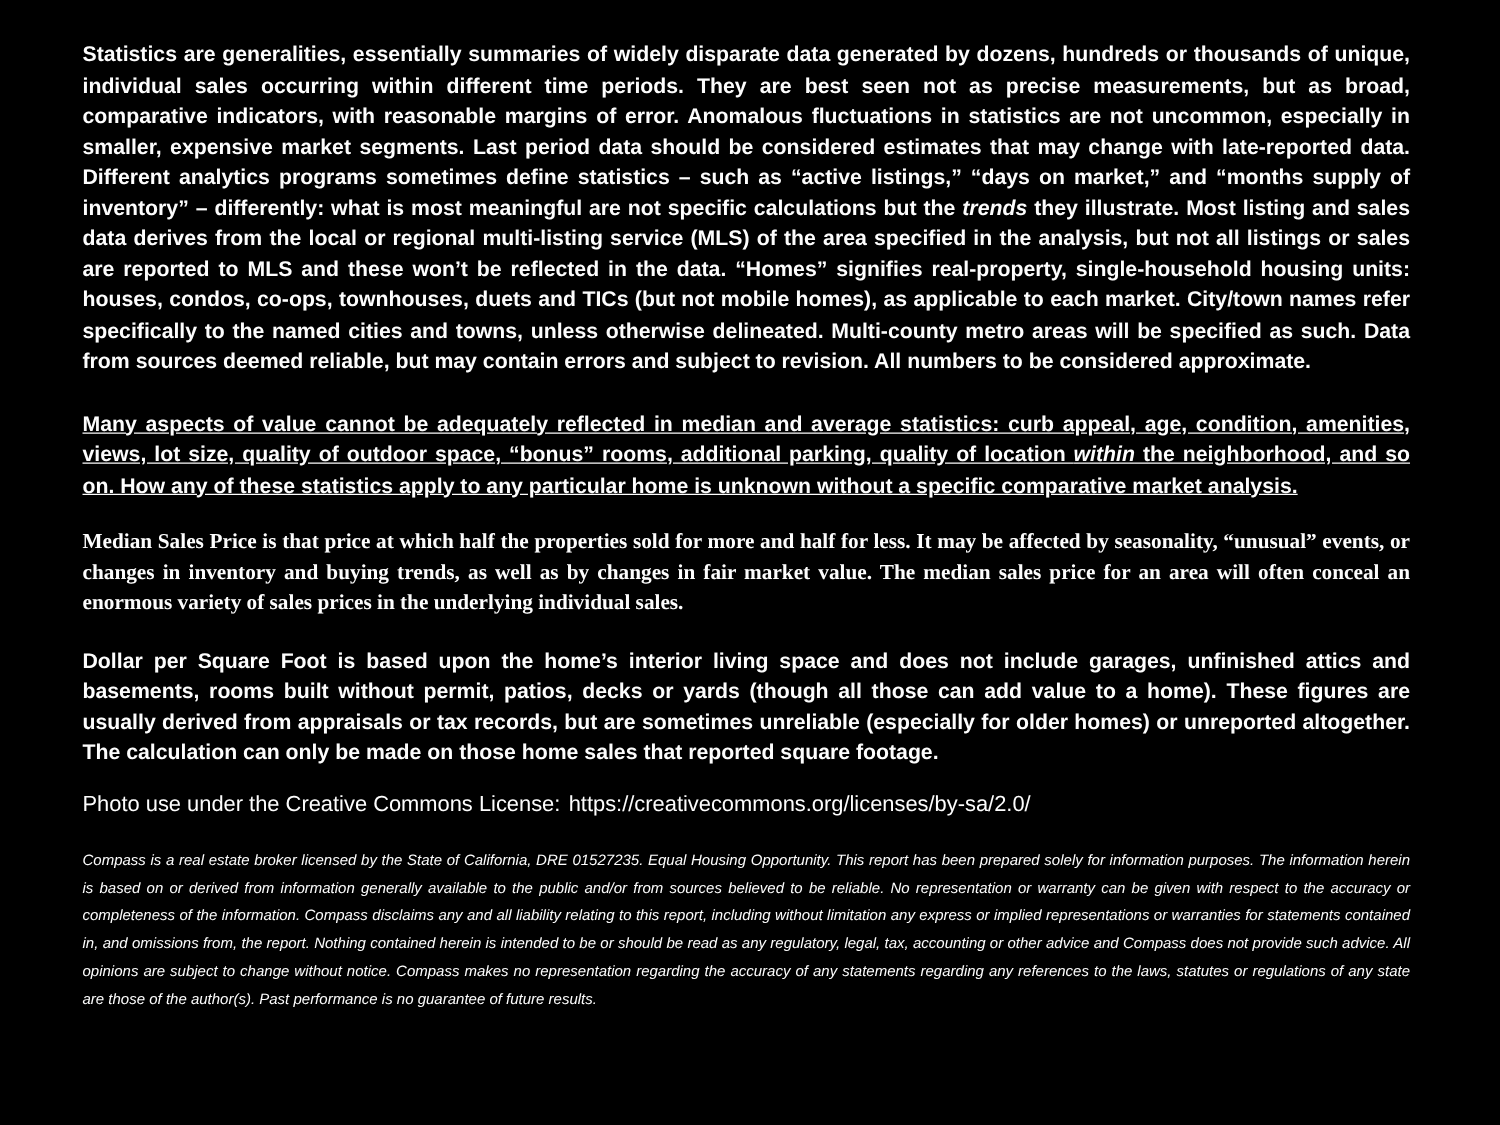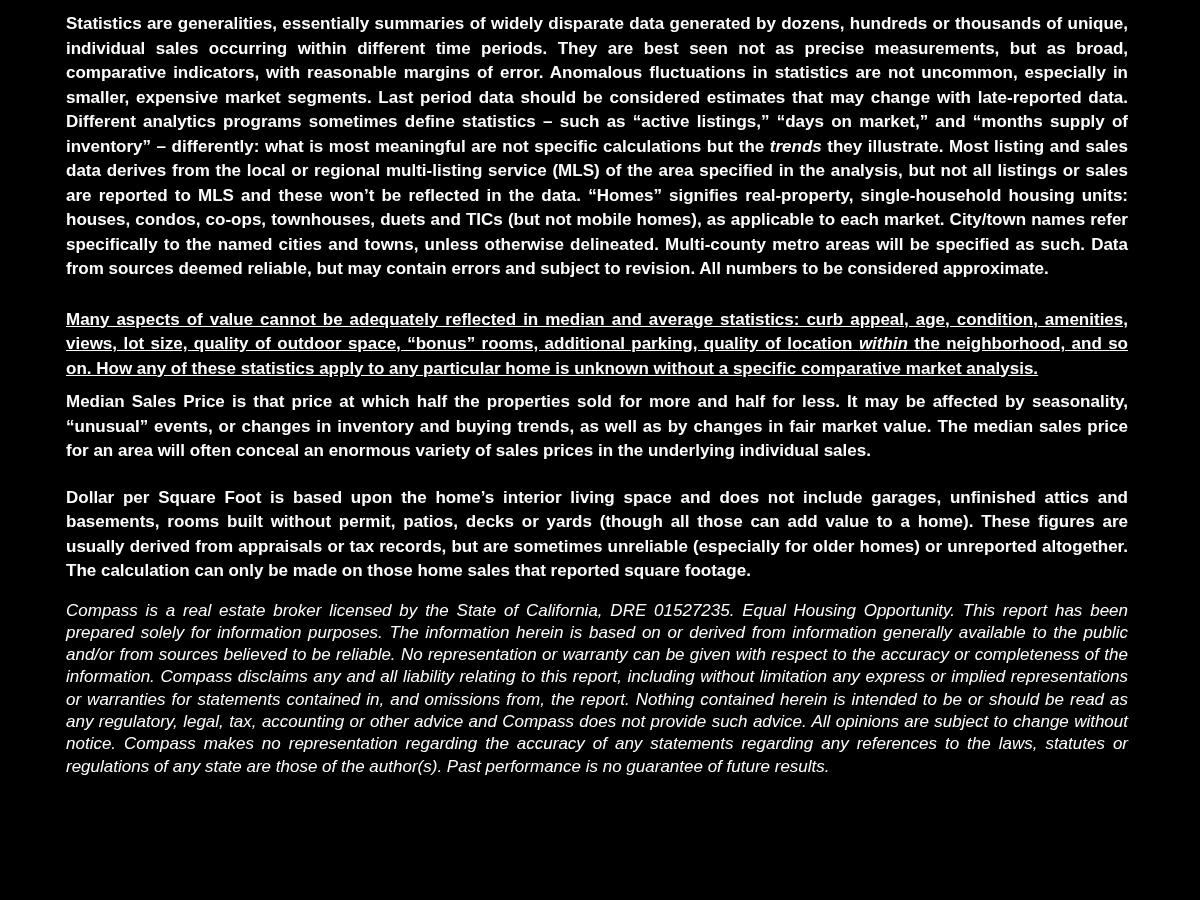--- a/index.html
+++ b/index.html
@@ -19,53 +19,57 @@
     overflow: hidden;
   }
   .para {
     margin: 0;
     text-align: justify;
   }
   .bold-para {
     font-weight: bold;
     font-size: 17px;
     line-height: 24.5px;
+    margin-top: 20px;
   }
   .bold-para em {
     font-style: italic;
     font-weight: bold;
   }
   .p-statistics   { margin-bottom: 26px; }
   .p-aspects      { margin-bottom: 9px; text-decoration: underline;  }
-  .p-median       { margin-bottom: 22px; }
+  .p-median       { margin-bottom: 22px; font-family: Liberation Serif, serif; }
   .p-dollar       { margin-bottom: 16px; }
   .p-photo {
     font-weight: normal;
     font-size: 17.5px;
     line-height: 24px;
     text-align: left;
     margin-bottom: 22px;
   }
   .cc-link { margin-left: 0.38em; }
   .p-legal {
     font-style: italic;
     font-weight: normal;
-    font-size: 17px;
+    font-size: 12px;
     line-height: 22.3px;
   }
 </style>
 </head>
 <body>
 
 <div class="slide" style="background: rgb(0, 0, 0); color: rgb(253, 253, 253);">
 
   <p class="para bold-para p-statistics"><span>Statistics are generalities, essentially summaries of widely disparate data generated by dozens, hundreds or thousands of unique, individual sales occurring within different time periods. They are best seen not as precise measurements, but as broad, comparative indicators, with reasonable margins of error. Anomalous fluctuations in statistics are not uncommon, especially in smaller, expensive market segments. Last period data should be considered estimates that may change with late-reported data. Different analytics programs sometimes define statistics – such as “active listings,” “days on market,” and “months supply of inventory” – differently: what is most meaningful are not specific calculations but the </span><em>trends</em><span> they illustrate. Most listing and sales data derives from the local or regional multi-listing service (MLS) of the area specified in the analysis, but not all listings or sales are reported to MLS and these won’t be reflected in the data. “Homes” signifies real-property, single-household housing units: houses, condos, co-ops, townhouses, duets and TICs (but not mobile homes), as applicable to each market. City/town names refer specifically to the named cities and towns, unless otherwise delineated. Multi-county metro areas will be specified as such. Data from sources deemed reliable, but may contain errors and subject to revision. All numbers to be considered approximate.</span></p>
 
   <p class="para bold-para p-aspects"><span>Many aspects of value cannot be adequately reflected in median and average statistics: curb appeal, age, condition, amenities, views, lot size, quality of outdoor space, “bonus” rooms, additional parking, quality of location </span><em>within</em><span> the neighborhood, and so on. How any of these statistics apply to any particular home is unknown without a specific comparative market analysis.</span></p>
 
   <p class="para bold-para p-median">Median Sales Price is that price at which half the properties sold for more and half for less. It may be affected by seasonality, “unusual” events, or changes in inventory and buying trends, as well as by changes in fair market value. The median sales price for an area will often conceal an enormous variety of sales prices in the underlying individual sales.</p>
 
   <p class="para bold-para p-dollar">Dollar per Square Foot is based upon the home’s interior living space and does not include garages, unfinished attics and basements, rooms built without permit, patios, decks or yards (though all those can add value to a home). These figures are usually derived from appraisals or tax records, but are sometimes unreliable (especially for older homes) or unreported altogether. The calculation can only be made on those home sales that reported square footage.</p>
 
+  <p class="para p-photo">
+    <span>Photo use under the Creative Commons License:</span><span class="cc-link">https://creativecommons.org/licenses/by-sa/2.0/</span>
+  </p>
 
   <p class="para p-legal">Compass is a real estate broker licensed by the State of California, DRE 01527235. Equal Housing Opportunity. This report has been prepared solely for information purposes. The information herein is based on or derived from information generally available to the public and/or from sources believed to be reliable. No representation or warranty can be given with respect to the accuracy or completeness of the information. Compass disclaims any and all liability relating to this report, including without limitation any express or implied representations or warranties for statements contained in, and omissions from, the report. Nothing contained herein is intended to be or should be read as any regulatory, legal, tax, accounting or other advice and Compass does not provide such advice. All opinions are subject to change without notice. Compass makes no representation regarding the accuracy of any statements regarding any references to the laws, statutes or regulations of any state are those of the author(s). Past performance is no guarantee of future results.</p>
 
 </div>
 
 </body></html>

